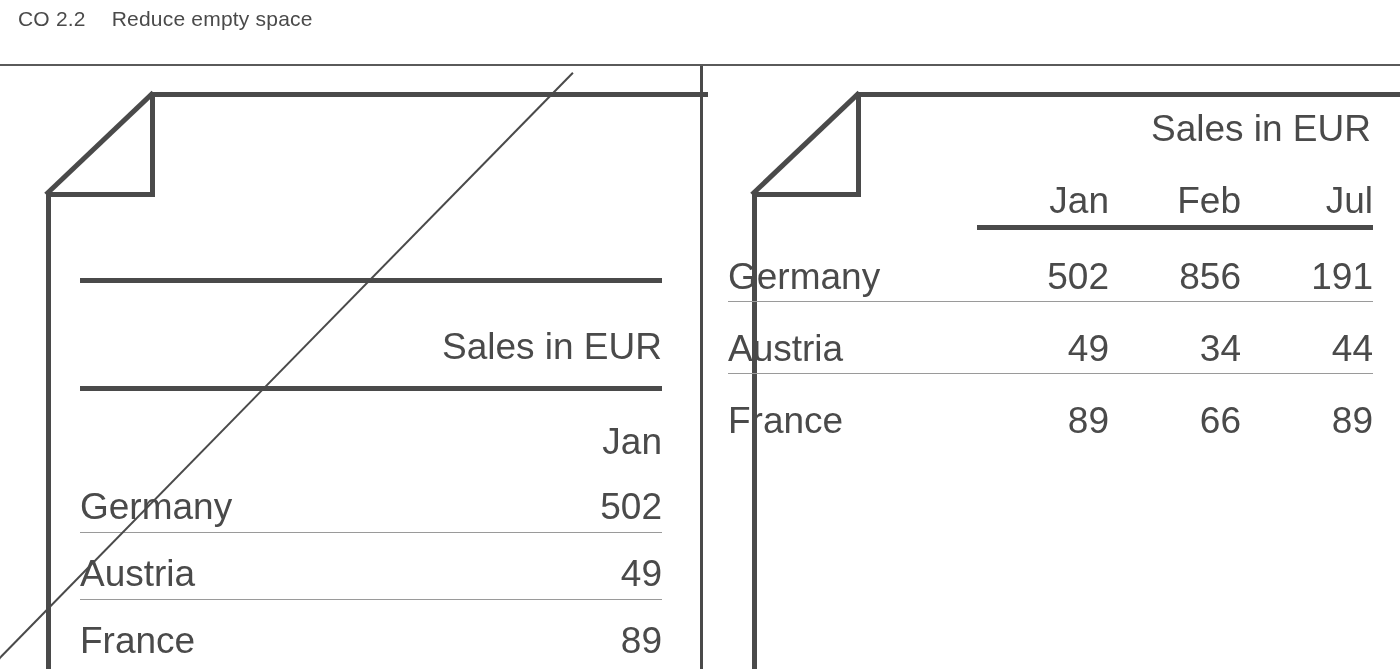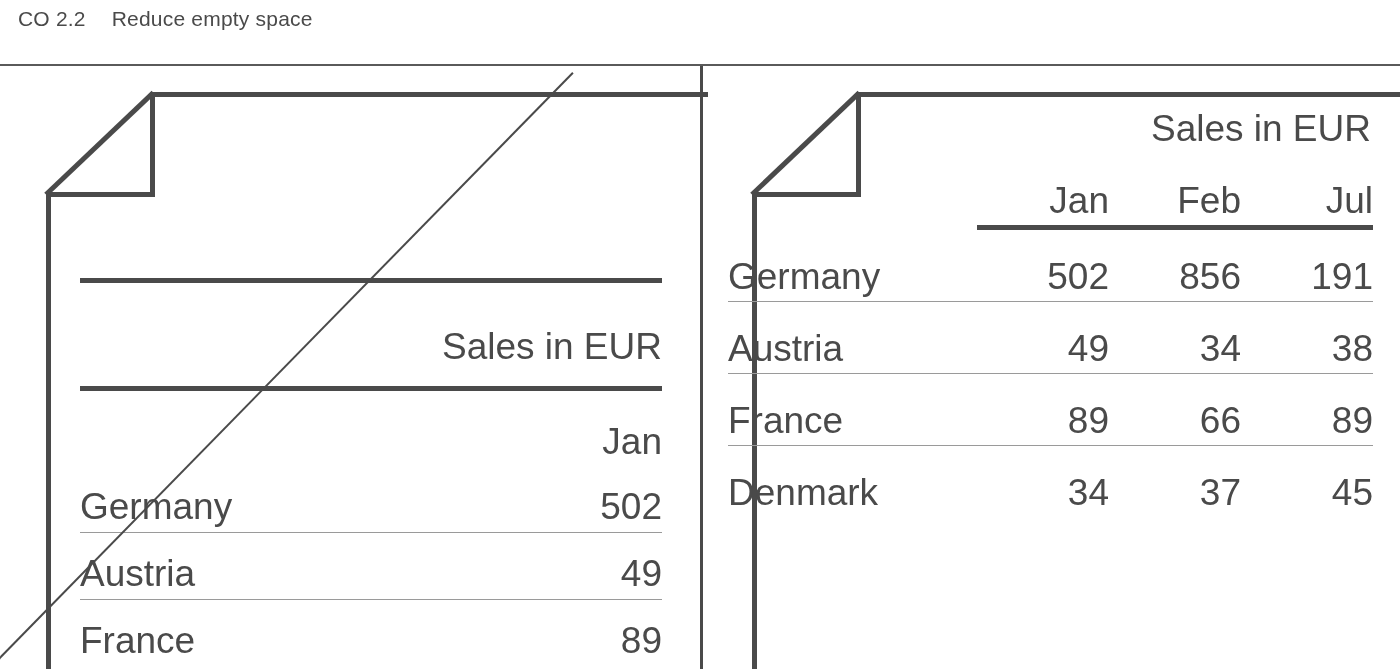--- a/index.html
+++ b/index.html
@@ -289,29 +289,23 @@
       <tr>
         <td class="cell-name">Germany</td>
         <td class="cell-num">502</td>
         <td class="cell-num">856</td>
         <td class="cell-num">191</td>
       </tr>
       <tr>
         <td class="cell-name">Austria</td>
         <td class="cell-num">49</td>
         <td class="cell-num">34</td>
-        <td class="cell-num">38</td>
+        <td class="cell-num">44</td>
       </tr>
       <tr>
         <td class="cell-name">France</td>
         <td class="cell-num">89</td>
         <td class="cell-num">66</td>
         <td class="cell-num">89</td>
       </tr>
-      <tr>
-        <td class="cell-name">Denmark</td>
-        <td class="cell-num">34</td>
-        <td class="cell-num">37</td>
-        <td class="cell-num">45</td>
-      </tr>
     </tbody>
   </table>
 </div>
 
 </body></html>

